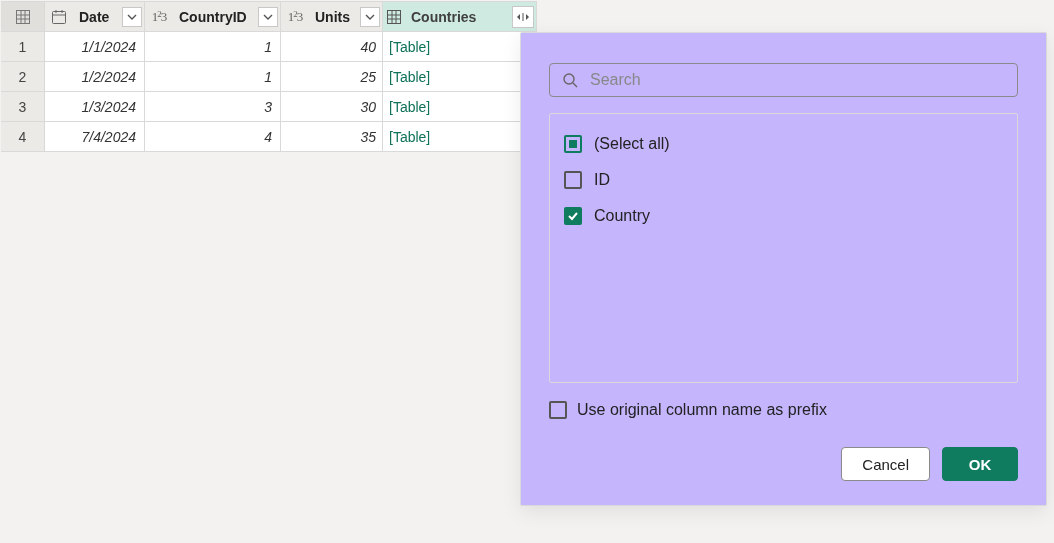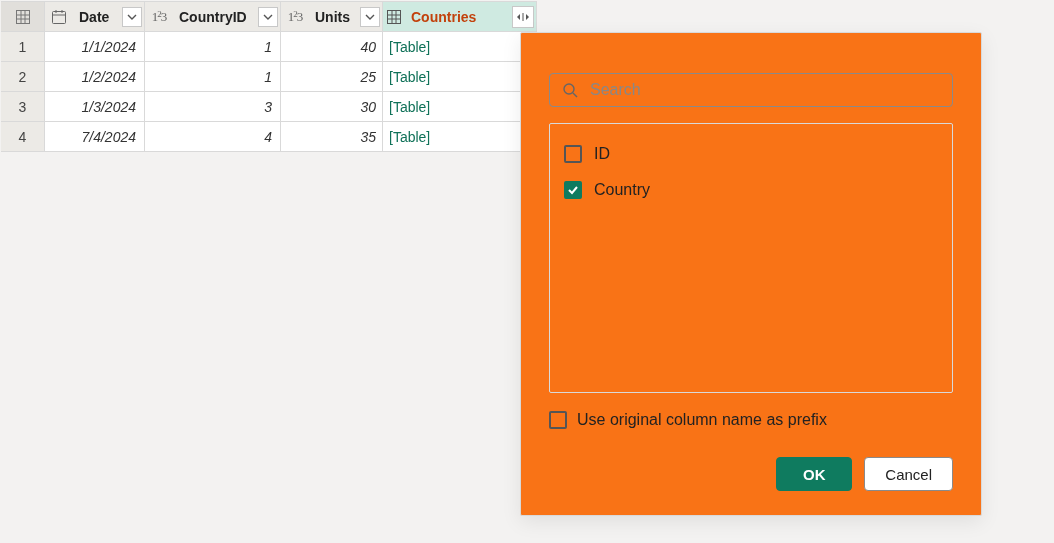--- a/index.html
+++ b/index.html
@@ -59,26 +59,26 @@
     width:22px; height:22px; border:1px solid #c8c8c8; background:#fff;
     display:flex; align-items:center; justify-content:center; color:#555;
     margin-right:2px;
   }
   
   .tbl-ico { color:#777; }
   
   .popup {
     position:absolute;
     left: 520px; top: 32px;
-    width: 462px;
-    background:#f97316;
+    width: 527px;
+    background:#c4b5fd;
     border:1px solid #d9d9d9;
     border-radius: 2px;
     box-shadow: 0 6px 20px rgba(0,0,0,0.08);
-    padding: 40px 28px 24px 28px;
+    padding: 30px 28px 24px 28px;
   }
   .search {
     border:1px solid #8a8a8a; border-radius:4px;
     height:34px; display:flex; align-items:center; gap:10px; padding:0 12px;
   }
   .search input {
     border:none; outline:none; font-size:16px; color:#333; flex:1;
     font-family:inherit; background:transparent;
   }
   .search input::placeholder { color:#888; }
@@ -184,21 +184,21 @@
         <div class="col-hdr">
           <span class="type-ico">
             <svg width="14" height="14" viewBox="0 0 14 14">
                 <rect x="0.5" y="0.5" width="13" height="13" fill="none" stroke="#555"></rect>
                 <line x1="0.5" y1="5" x2="13.5" y2="5" stroke="#555"></line>
                 <line x1="0.5" y1="9" x2="13.5" y2="9" stroke="#555"></line>
                 <line x1="5" y1="0.5" x2="5" y2="13.5" stroke="#555"></line>
                 <line x1="9" y1="0.5" x2="9" y2="13.5" stroke="#555"></line>
               </svg>
           </span>
-          <span class="col-label" style="color:#c2410c">Countries</span>
+          <span class="col-label" style="color:#404040">Countries</span>
           <span class="spacer"></span>
           <span class="expand-btn">
             <svg width="14" height="12" viewBox="0 0 14 12">
                 <path d="M4 9 L4 3 L1 6 Z" fill="#555"></path>
                 <path d="M10 3 L10 9 L13 6 Z" fill="#555"></path>
                 <line x1="7" y1="2" x2="7" y2="10" stroke="#555"></line>
               </svg>
           </span>
         </div>
       </div>
@@ -244,42 +244,46 @@
         <svg width="16" height="16" viewBox="0 0 16 16">
             <circle cx="7" cy="7" r="5" fill="none" stroke="#666" stroke-width="1.4"></circle>
             <line x1="11" y1="11" x2="15" y2="15" stroke="#666" stroke-width="1.4"></line>
           </svg>
       </span>
       <input type="text" placeholder="Search" style="">
     </div>
 
     <div class="listbox">
       <div class="chk-row">
+        <span class="chk indet"></span>
+        <span>(Select all)</span>
+      </div>
+      <div class="chk-row">
         <span class="chk"></span>
         <span>ID</span>
       </div>
       <div class="chk-row">
         <span class="chk checked">
           <svg viewBox="0 0 12 12">
               <path d="M2 6 L5 9 L10 3" fill="none" stroke="#fff" stroke-width="2"></path>
             </svg>
         </span>
         <span>Country</span>
       </div>
     </div>
 
     <div class="prefix-row">
       <span class="prefix-chk"></span>
       <span>Use original column name as prefix</span>
     </div>
 
     <div class="btn-row">
+      <div class="btn btn-secondary">
+        <span>Cancel</span>
+      </div>
       <div class="btn btn-primary">
         <span>OK</span>
       </div>
-      <div class="btn btn-secondary">
-        <span>Cancel</span>
-      </div>
     </div>
 
   </div>
 
 </div>
 
 </body></html>

